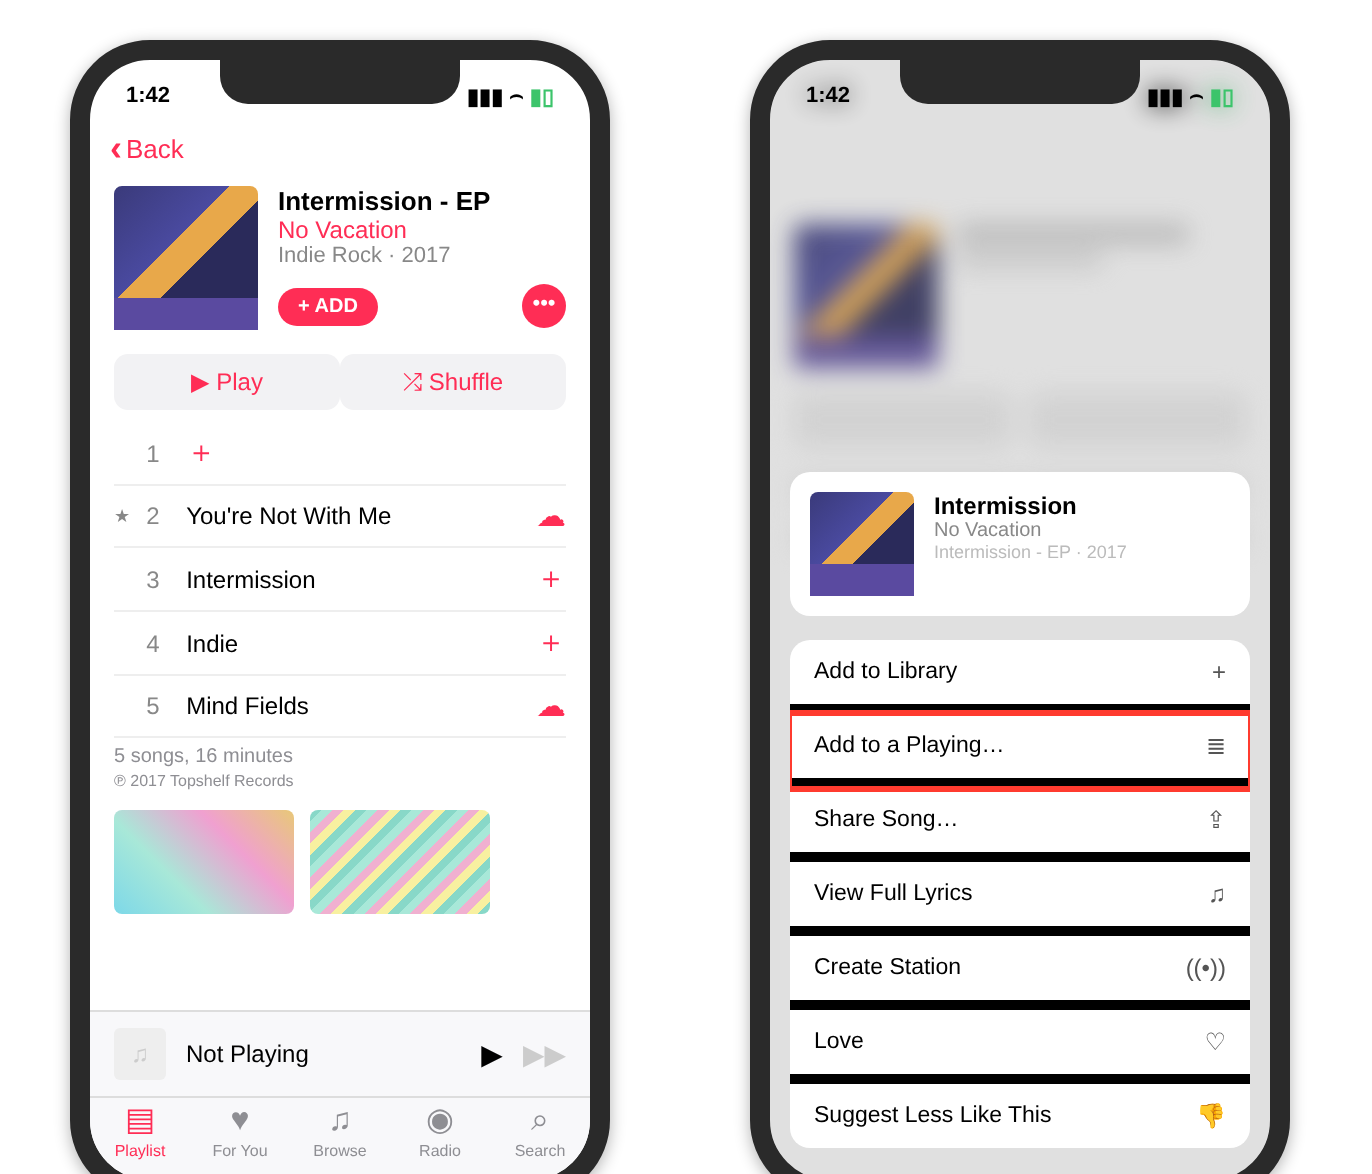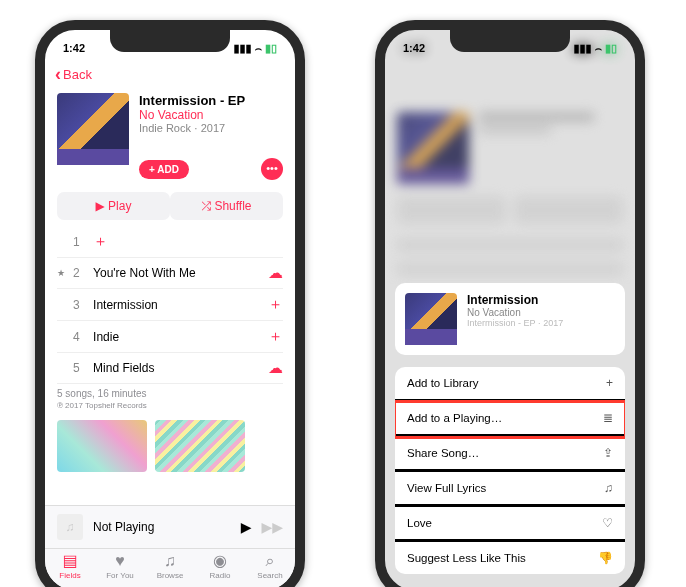--- a/index.html
+++ b/index.html
@@ -68,21 +68,21 @@
 .art::after {
   content:'';
   position:absolute;
   left:0;right:0;bottom:0;height:16px;
   background:#5a4aa0;
 }
 .meta { flex:1; }
 .title { font-size: 13px; font-weight: 600; }
 .artist { font-size: 12px; color: #ff2d55; }
 .genre { font-size: 11px; color: #888; margin-top: 0; }
-.addrow { display:flex; align-items:center; gap:8px; margin-top:24px; }
+.addrow { display:flex; align-items:center; gap:8px; margin-top:8px; }
 .addbtn {
   background: #ff2d55;
   color: #fff;
   font-size: 10px;
   font-weight: 700;
   padding: 4px 10px;
   border-radius: 12px;
   display: inline-block;
 }
 .dots {
@@ -194,21 +194,21 @@
   background:#fff;
   border-radius:10px;
   overflow:hidden;
 }
 .mitem {
   display:flex;
   justify-content:space-between;
   align-items:center;
   padding: 9px 12px;
   font-size: 11.5px;
-  border-bottom:3px solid #000000;
+  border-bottom:5px solid #000000;
 }
 .mitem:last-child { border-bottom:none; }
 .mitem .mico { color:#555; font-size:12px; }
 .highlight {
   outline: 3px solid #ff3b2f;
   outline-offset: -1px;
 }
 </style>
 </head>
 <body>
@@ -283,21 +283,21 @@
     </div>
     <div class="npbar">
       <div class="npart">
           <span>♫</span>
         </div>
       <div class="nptitle">Not Playing</div>
       <div class="npplay">▶</div>
       <div class="npnext">▶▶</div>
     </div>
     <div class="tabbar">
-      <div class="tab active"><span class="ico">▤</span><span>Fields</span></div>
+      <div class="tab active"><span class="ico">▤</span><span>Playlist</span></div>
       <div class="tab"><span class="ico">♥</span><span>For You</span></div>
       <div class="tab"><span class="ico">♫</span><span>Browse</span></div>
       <div class="tab"><span class="ico">◉</span><span>Radio</span></div>
       <div class="tab"><span class="ico">⌕</span><span>Search</span></div>
     </div>
   </div>
 </div>
 
 <div class="phone">
   <div class="notch"></div>
@@ -354,20 +354,24 @@
       </div>
       <div class="mitem">
         <span>Share Song…</span>
         <span class="mico">⇪</span>
       </div>
       <div class="mitem">
         <span>View Full Lyrics</span>
         <span class="mico">♫</span>
       </div>
       <div class="mitem">
+        <span>Create Station</span>
+        <span class="mico">((•))</span>
+      </div>
+      <div class="mitem">
         <span>Love</span>
         <span class="mico">♡</span>
       </div>
       <div class="mitem">
         <span>Suggest Less Like This</span>
         <span class="mico">👎</span>
       </div>
     </div>
   </div>
 </div>

